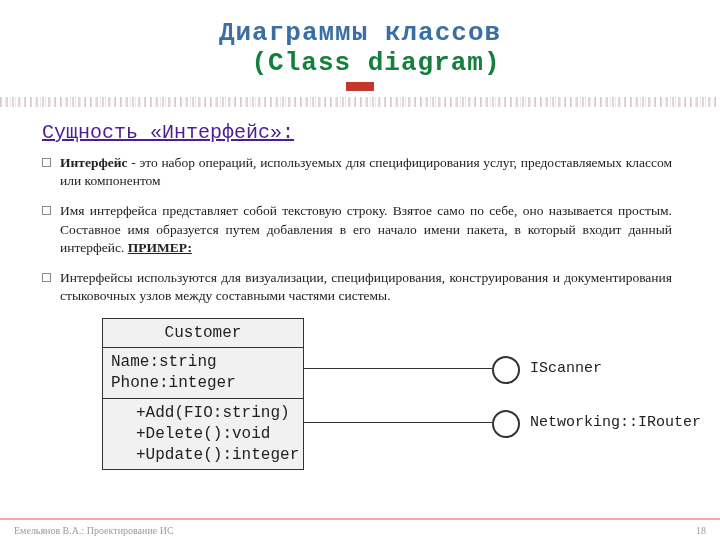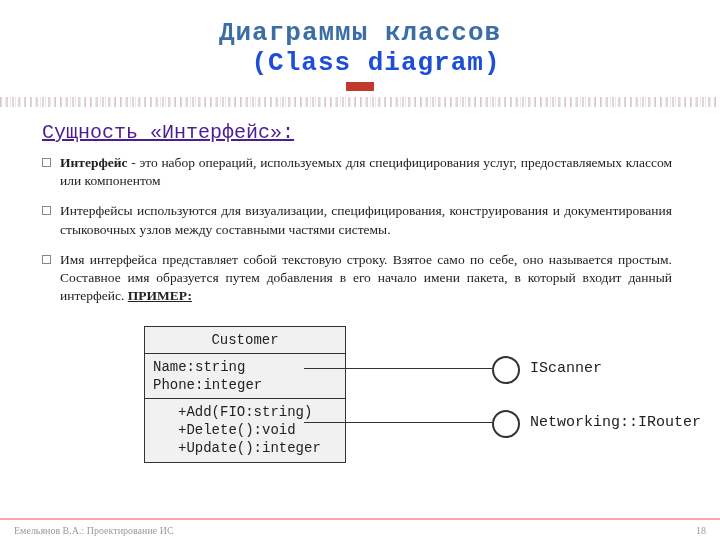--- a/index.html
+++ b/index.html
@@ -21,21 +21,21 @@
     font-family: 'Courier New', monospace;
     font-size: 26px;
     font-weight: bold;
     color: #3a6ea5;
     letter-spacing: 1px;
   }
   .title-sub {
     font-family: 'Courier New', monospace;
     font-size: 26px;
     font-weight: bold;
-    color: #1d4ed8;
+    color: #15803d;
     letter-spacing: 1px;
     margin-left: 32px;
   }
   .accent-bar {
     width: 28px;
     height: 9px;
     background: #c0392b;
     margin: 4px auto 0 auto;
   }
   .dotted-band {
@@ -85,27 +85,26 @@
   .bold { font-weight: bold; }
   .primer { font-weight: bold; text-decoration: underline; }
   .diagram-area {
     position: relative;
     margin-top: 10px;
     height: 160px;
   }
   .class-box {
     position: absolute;
     left: 60px;
-    top: 8px;
+    top: 0;
     width: 200px;
     border: 1.5px solid #333;
     background: #f1f1f1;
     font-family: 'Courier New', monospace;
-    font-size: 14px;
-    margin-left: 42px;
+    font-size: 16px;
   }
   .class-cell {
     border-bottom: 1.5px solid #333;
     padding: 4px 8px;
     line-height: 1.3;
   }
   .class-cell:last-child { border-bottom: none; padding-left: 33px; }
   .class-name { text-align: center; }
   .line1 {
     position: absolute;
@@ -186,24 +185,24 @@
 <div class="content">
   <div class="section-title">
     <span>Сущность «Интерфейс»</span><span class="colon">:</span>
   </div>
 
   <ul class="bullets">
     <li>
       <span class="bold">Интерфейс</span><span> - это набор операций, используемых для специфицирования услуг, предоставляемых классом или компонентом</span>
     </li>
     <li>
-      <span>Интерфейсы используются для визуализации, специфицирования, конструирования и документирования стыковочных узлов между составными частями системы.</span>
+      <span>Имя интерфейса представляет собой текстовую строку. Взятое само по себе, оно называется простым. Составное имя образуется путем добавления в его начало имени пакета, в который входит данный интерфейс. </span><span class="primer">ПРИМЕР:</span>
     </li>
     <li>
-      <span>Имя интерфейса представляет собой текстовую строку. Взятое само по себе, оно называется простым. Составное имя образуется путем добавления в его начало имени пакета, в который входит данный интерфейс. </span><span class="primer">ПРИМЕР:</span>
+      <span>Интерфейсы используются для визуализации, специфицирования, конструирования и документирования стыковочных узлов между составными частями системы.</span>
     </li>
   </ul>
 
   <div class="diagram-area">
     <div class="class-box">
       <div class="class-cell class-name">Customer</div>
       <div class="class-cell">
         <div>Name:string</div>
         <div>Phone:integer</div>
       </div>

